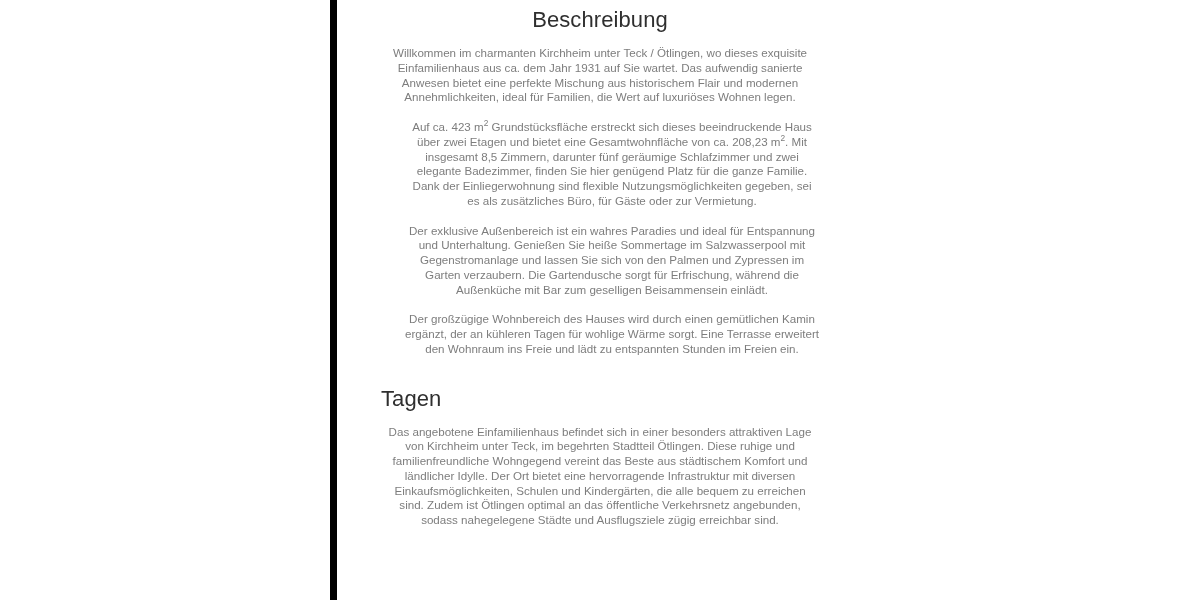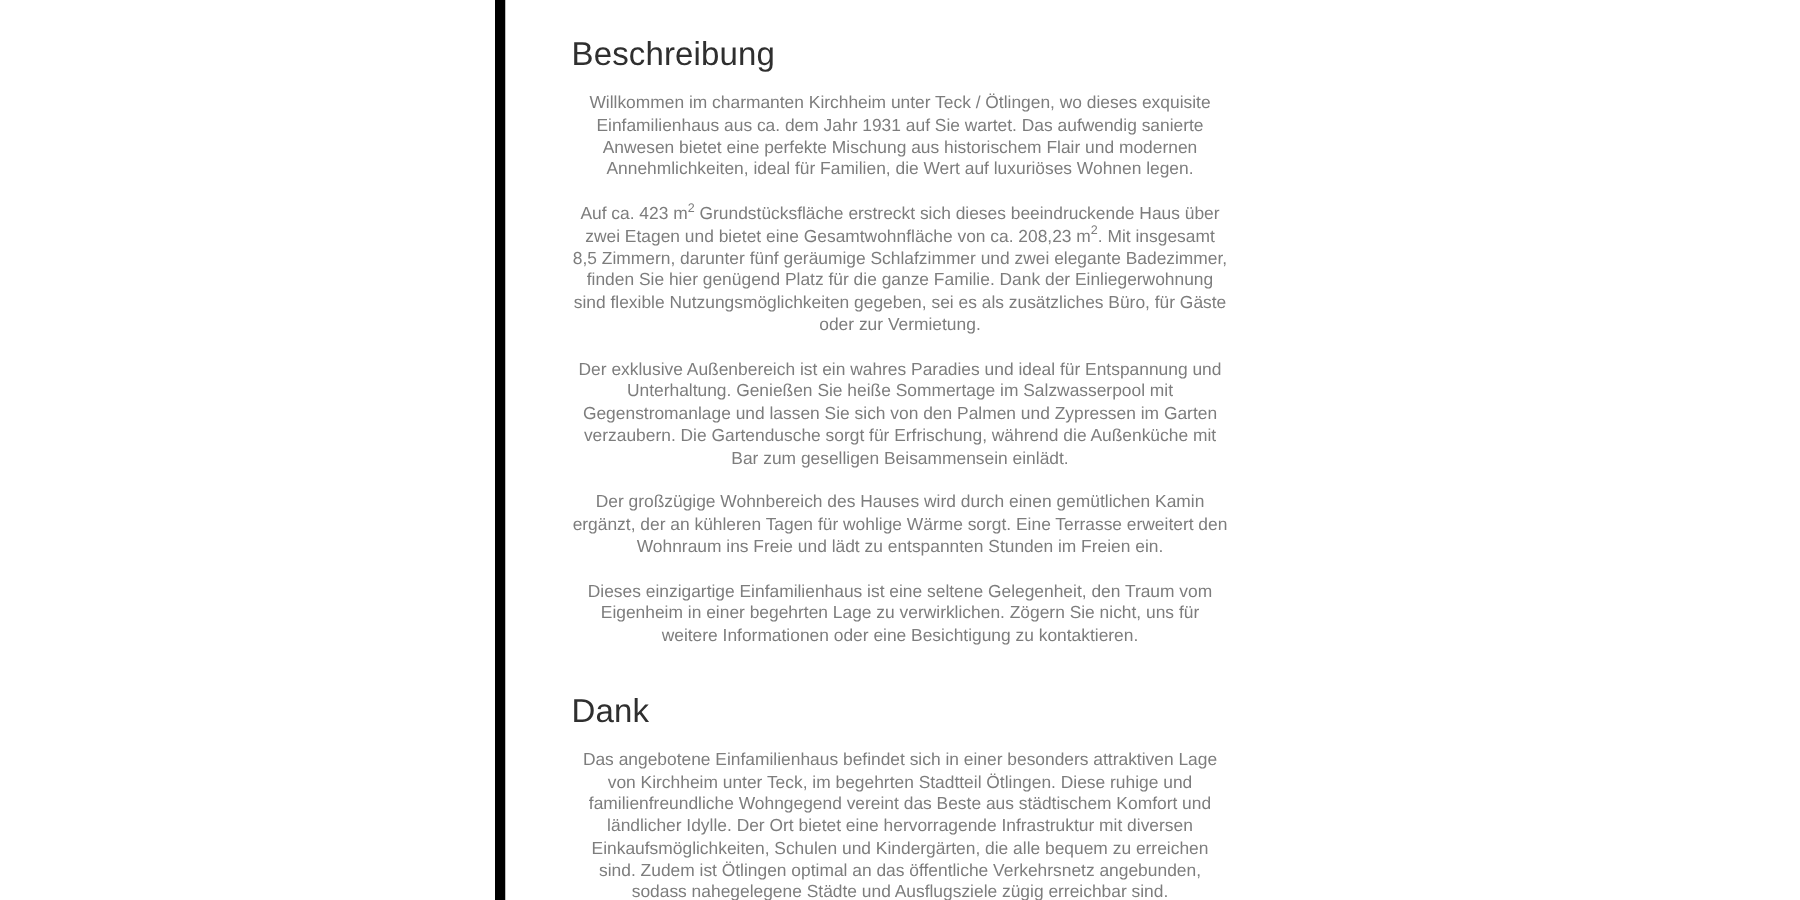--- a/index.html
+++ b/index.html
@@ -50,21 +50,22 @@
   .section-heading {
     font-size: 22px;
     line-height: 28px;
     font-weight: 400;
     color: #2f2f2f;
     margin: 0;
     letter-spacing: 0.1px;
   }
 
   .section--description .section-heading {
-    padding-top: 22px;
+    padding-top: 6px;
+    text-align: center;
   }
 
   .section--location .section-heading {
     padding-top: 28px;
   }
 
   .paragraph-list {
     margin: 0;
     padding: 0;
     list-style: none;
@@ -74,20 +75,21 @@
     font-size: 11.6px;
     line-height: 14.75px;
     color: #7d7d7d;
     margin: 0;
     padding: 0;
     text-align: center;
   }
 
   .paragraph + .paragraph {
     margin-top: 15px;
+    margin-left: 24px;
   }
 
   .section--description .paragraph-list {
     margin-top: 12px;
   }
 
   .section--location .paragraph-list {
     margin-top: 12px;
   }
 
@@ -106,25 +108,24 @@
 <div class="document-surface">
   <div class="content-column">
 
     <section class="section section--description">
       <h2 class="section-heading">Beschreibung</h2>
       <div class="paragraph-list">
         <p class="paragraph">Willkommen im charmanten Kirchheim unter Teck / Ötlingen, wo dieses exquisite Einfamilienhaus aus ca. dem Jahr 1931 auf Sie wartet. Das aufwendig sanierte Anwesen bietet eine perfekte Mischung aus historischem Flair und modernen Annehmlichkeiten, ideal für Familien, die Wert auf luxuriöses Wohnen legen.</p>
         <p class="paragraph">Auf ca. 423 m<sup>2</sup> Grundstücksfläche erstreckt sich dieses beeindruckende Haus über zwei Etagen und bietet eine Gesamtwohnfläche von ca. 208,23 m<sup>2</sup>. Mit insgesamt 8,5 Zimmern, darunter fünf geräumige Schlafzimmer und zwei elegante Badezimmer, finden Sie hier genügend Platz für die ganze Familie. Dank der Einliegerwohnung sind flexible Nutzungsmöglichkeiten gegeben, sei es als zusätzliches Büro, für Gäste oder zur Vermietung.</p>
         <p class="paragraph">Der exklusive Außenbereich ist ein wahres Paradies und ideal für Entspannung und Unterhaltung. Genießen Sie heiße Sommertage im Salzwasserpool mit Gegenstromanlage und lassen Sie sich von den Palmen und Zypressen im Garten verzaubern. Die Gartendusche sorgt für Erfrischung, während die Außenküche mit Bar zum geselligen Beisammensein einlädt.</p>
         <p class="paragraph">Der großzügige Wohnbereich des Hauses wird durch einen gemütlichen Kamin ergänzt, der an kühleren Tagen für wohlige Wärme sorgt. Eine Terrasse erweitert den Wohnraum ins Freie und lädt zu entspannten Stunden im Freien ein.</p>
-        <p class="paragraph">Dieses einzigartige Einfamilienhaus ist eine seltene Gelegenheit, den Traum vom Eigenheim in einer begehrten Lage zu verwirklichen. Zögern Sie nicht, uns für weitere Informationen oder eine Besichtigung zu kontaktieren.</p>
       </div>
     </section>
 
     <section class="section section--location">
-      <h2 class="section-heading">Dank</h2>
+      <h2 class="section-heading">Tagen</h2>
       <div class="paragraph-list">
         <p class="paragraph">Das angebotene Einfamilienhaus befindet sich in einer besonders attraktiven Lage von Kirchheim unter Teck, im begehrten Stadtteil Ötlingen. Diese ruhige und familienfreundliche Wohngegend vereint das Beste aus städtischem Komfort und ländlicher Idylle. Der Ort bietet eine hervorragende Infrastruktur mit diversen Einkaufsmöglichkeiten, Schulen und Kindergärten, die alle bequem zu erreichen sind. Zudem ist Ötlingen optimal an das öffentliche Verkehrsnetz angebunden, sodass nahegelegene Städte und Ausflugsziele zügig erreichbar sind.</p>
       </div>
     </section>
 
   </div>
 </div>
 
 </body></html>

